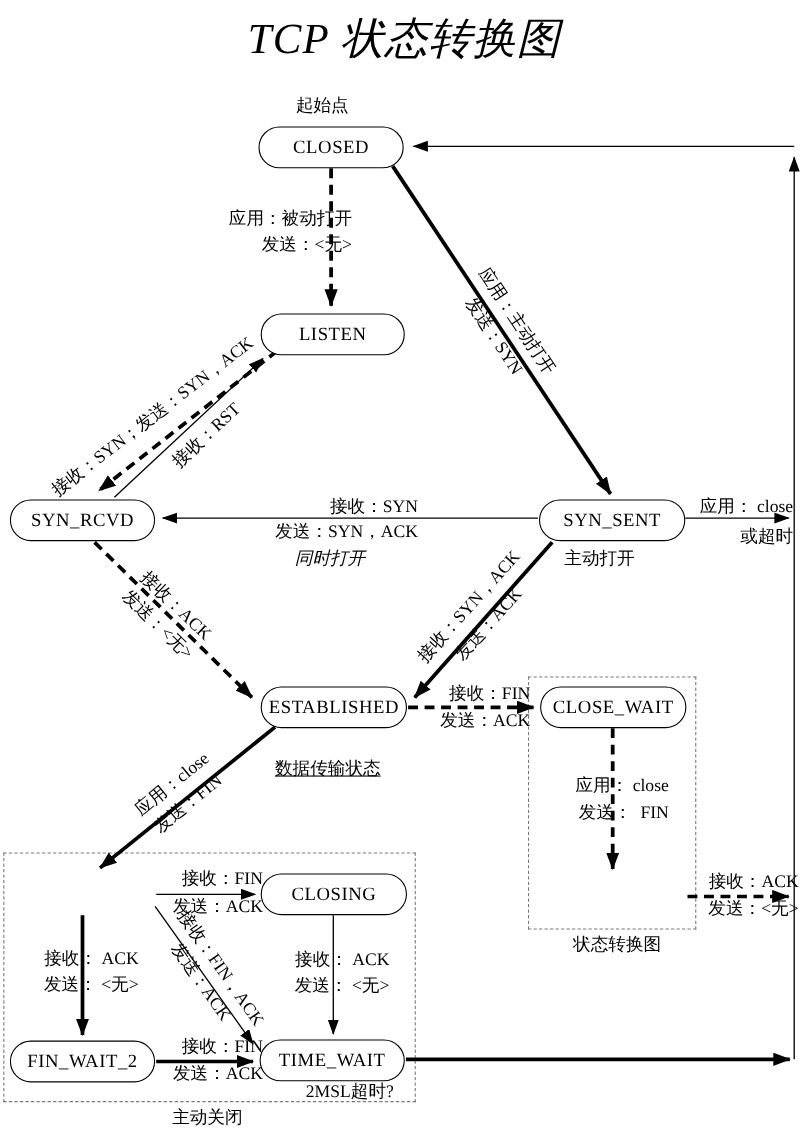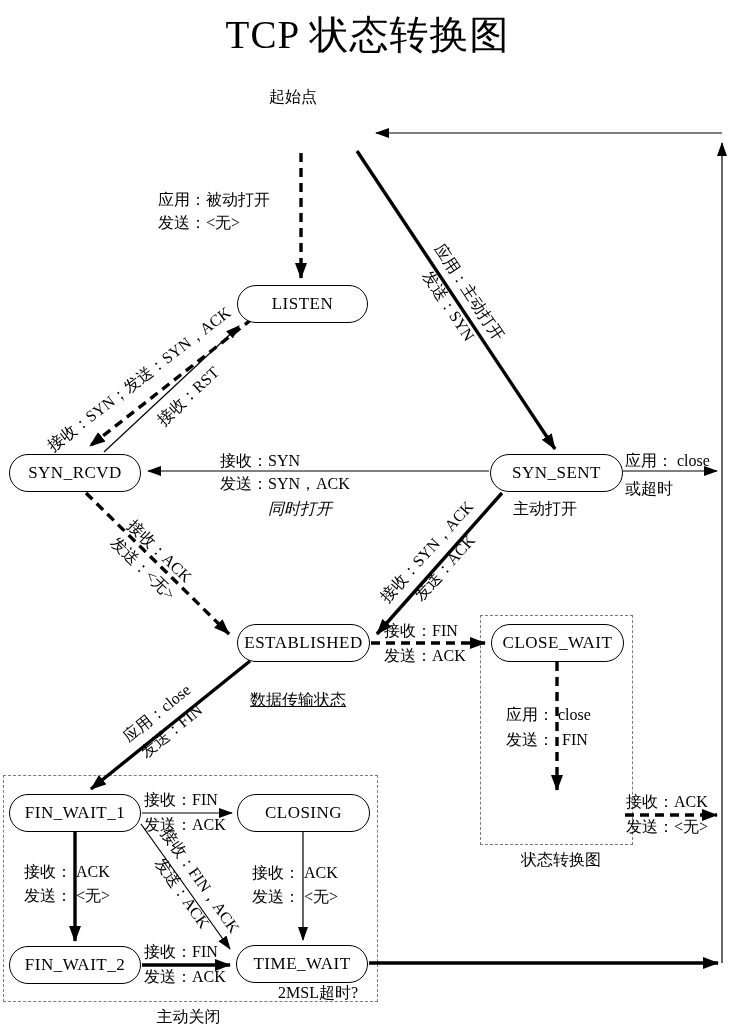--- a/index.html
+++ b/index.html
@@ -7,29 +7,29 @@
     position:relative;width:731px;height:1032px;background:#ffffff;
     font-family:"Liberation Serif","DejaVu Serif",serif;color:#000;overflow:hidden;
   }
   .edges{position:absolute;left:0;top:0;z-index:2;}
   .edges path{fill:none;stroke:#000;}
   .edges .t{stroke-width:3.4px;}
   .edges .td{stroke-width:3.4px;stroke-dasharray:9 6;}
   .edges .n{stroke-width:1.2px;}
   .title{
     position:absolute;left:0;top:8px;width:100%;text-align:center;
-    font-size:39px;letter-spacing:1px;z-index:3;padding-left:4px;box-sizing:border-box;
+    font-size:39px;letter-spacing:1px;z-index:3;padding-left:4px;box-sizing:border-box;font-style:italic;
   }
   .node{
     position:absolute;height:38px;border:1.4px solid #000;border-radius:20px;
     background:#fff;display:flex;align-items:center;justify-content:center;
     font-size:17px;letter-spacing:.5px;z-index:4;box-sizing:border-box;
   }
   .group-box{position:absolute;border:1.6px dashed #7a7a7a;z-index:1;box-sizing:border-box;}
-  .lbl{position:absolute;text-align:left;z-index:3;}
+  .lbl{position:absolute;text-align:right;z-index:3;}
   .lbl div{font-size:16px;line-height:24px;white-space:pre;}
   .cap{position:absolute;font-size:16px;line-height:20px;text-align:center;white-space:pre;z-index:3;}
   .rot{position:absolute;text-align:center;z-index:3;transform-origin:center center;}
   .rot div{font-size:16px;line-height:23px;white-space:pre;}
 </style>
 </head>
 <body>
 
 <div class="canvas">
 
@@ -62,26 +62,26 @@
     <path class="td" d="M625 815 L717 815" marker-end="url(#aT)"></path>
     <path class="t" d="M250 661 L91 789" marker-end="url(#aT)"></path>
     <path class="n" d="M142 813 L232 813" marker-end="url(#aN)"></path>
     <path class="n" d="M141 824 L230 949" marker-end="url(#aN)"></path>
     <path class="t" d="M75 832 L75 941" marker-end="url(#aT)"></path>
     <path class="n" d="M303 832 L303 940" marker-end="url(#aN)"></path>
     <path class="t" d="M142 965 L230 965" marker-end="url(#aT)"></path>
     <path class="t" d="M369 963 L718 963" marker-end="url(#aT)"></path>
   </svg>
 
+  <div class="node" style="left:235px;top:115px;width:132px;">CLOSED</div>
   <div class="node" style="left:237px;top:285px;width:131px;">LISTEN</div>
   <div class="node" style="left:9px;top:454px;width:132px;">SYN_RCVD</div>
   <div class="node" style="left:490px;top:454px;width:133px;">SYN_SENT</div>
   <div class="node" style="left:491px;top:624px;width:133px;">CLOSE_WAIT</div>
   <div class="node" style="left:237px;top:624px;width:133px;">ESTABLISHED</div>
-  <div class="node" style="left:9px;top:794px;width:132px;">FIN_WAIT_1</div>
   <div class="node" style="left:237px;top:794px;width:133px;text-align:right;">CLOSING</div>
   <div class="node" style="left:9px;top:946px;width:132px;">FIN_WAIT_2</div>
   <div class="node" style="left:236px;top:945px;width:132px;">TIME_WAIT</div>
 
   <div class="cap" style="left:253px;top:87px;width:80px;">起始点</div>
   <div class="cap" style="left:500px;top:499px;width:90px;">主动打开</div>
   <div class="cap" style="left:243px;top:690px;width:110px;text-decoration:underline;">数据传输状态</div>
   <div class="cap" style="left:250px;top:499px;width:100px;font-style:italic;">同时打开</div>
   <div class="cap" style="left:258px;top:774px;width:96px;margin-top:31px;">同时关闭</div>
   <div class="cap" style="left:516px;top:850px;width:90px;">状态转换图</div>

